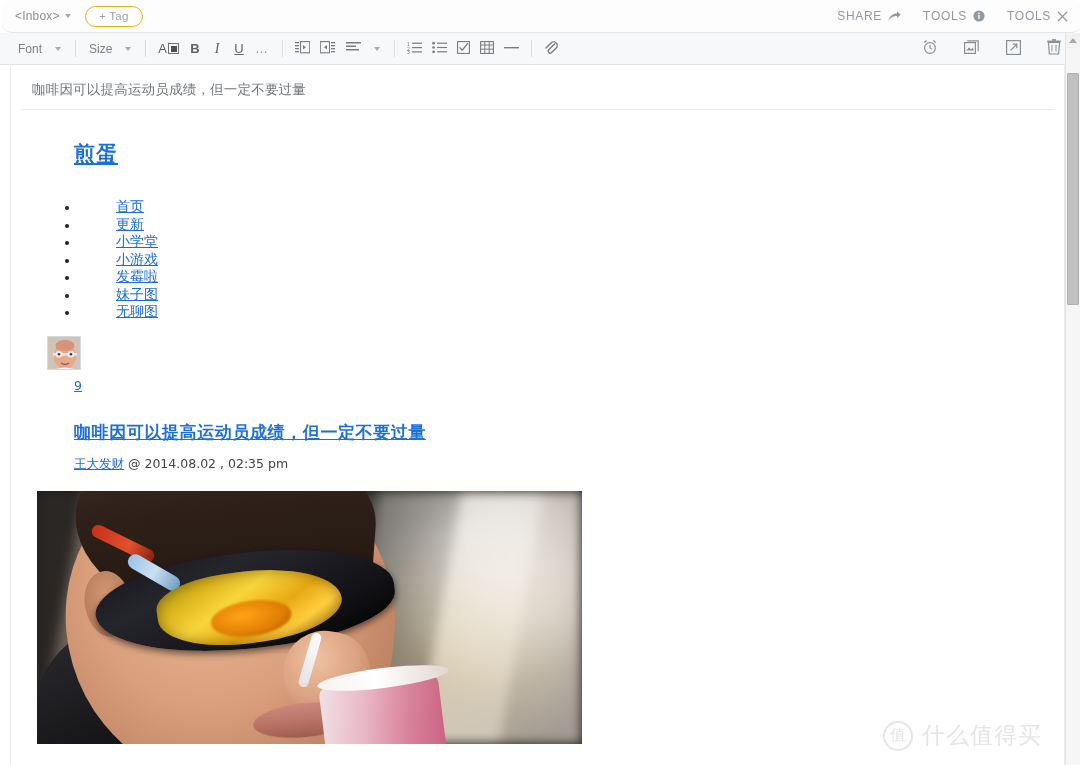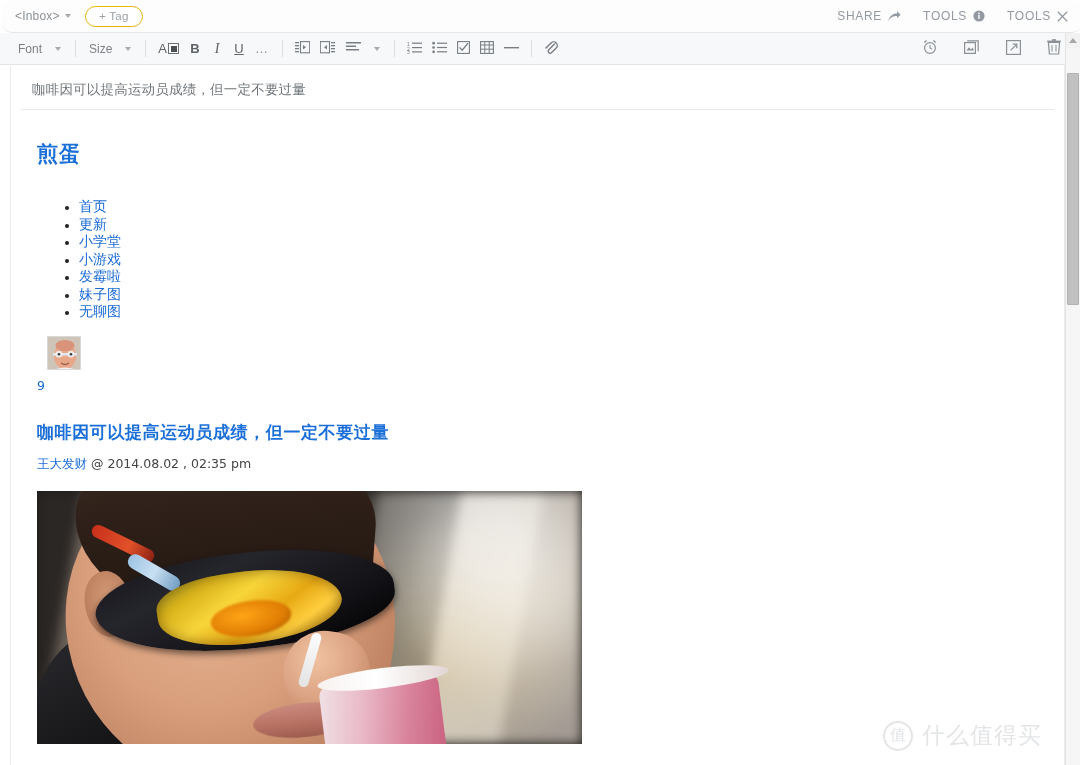--- a/index.html
+++ b/index.html
@@ -101,21 +101,21 @@
   }
   .note-title {
     font-size: 13.5px; color: #6f757a; letter-spacing: .2px;
     font-family: "DejaVu Sans", "Liberation Sans", sans-serif;
   }
 
   .body {
     padding: 18px 22px 0 22px;
     font-family: "DejaVu Sans", "Liberation Sans", sans-serif;
   }
-  a.lnk { color: #1a6bd6; cursor: pointer; }
+  a.lnk { color: #1a6bd6; text-decoration: underline; cursor: pointer; margin-left: 37px; }
   h1.site {
     margin: 12px 0 0 4px; font-size: 21px; font-weight: bold;
     letter-spacing: 1px;
   }
   h1.site a.lnk { color: #1b6fd8; }
 
   ul.nav {
     margin: 32px 0 0 0; padding-left: 46px; list-style: disc;
   }
   ul.nav li {

